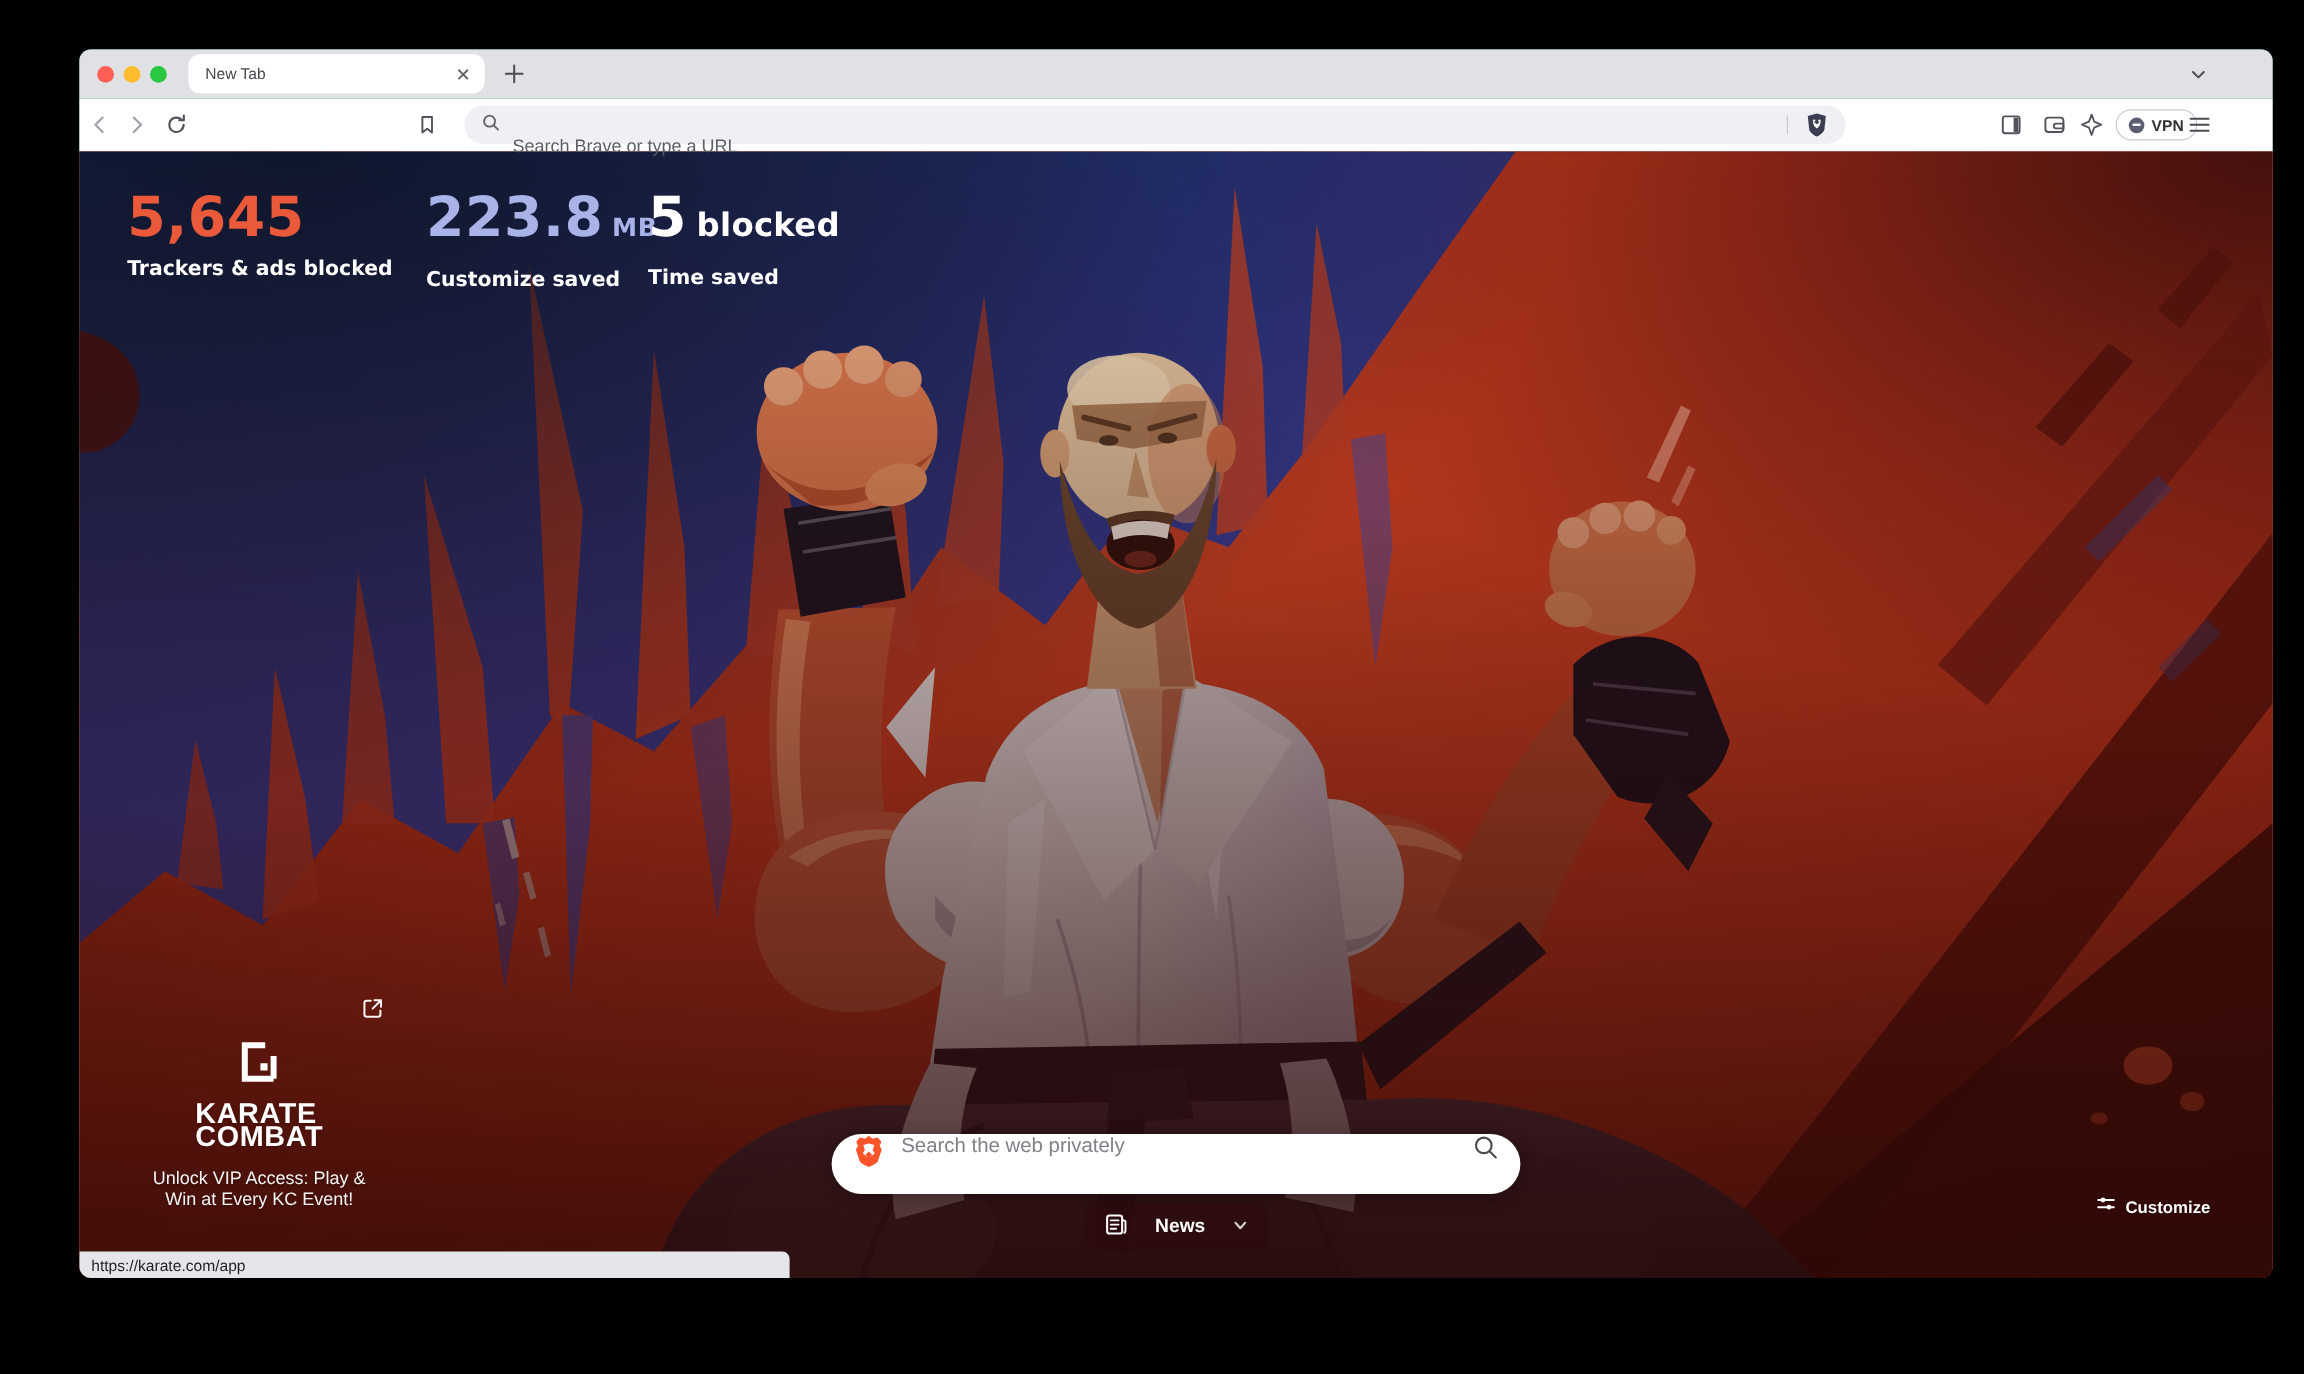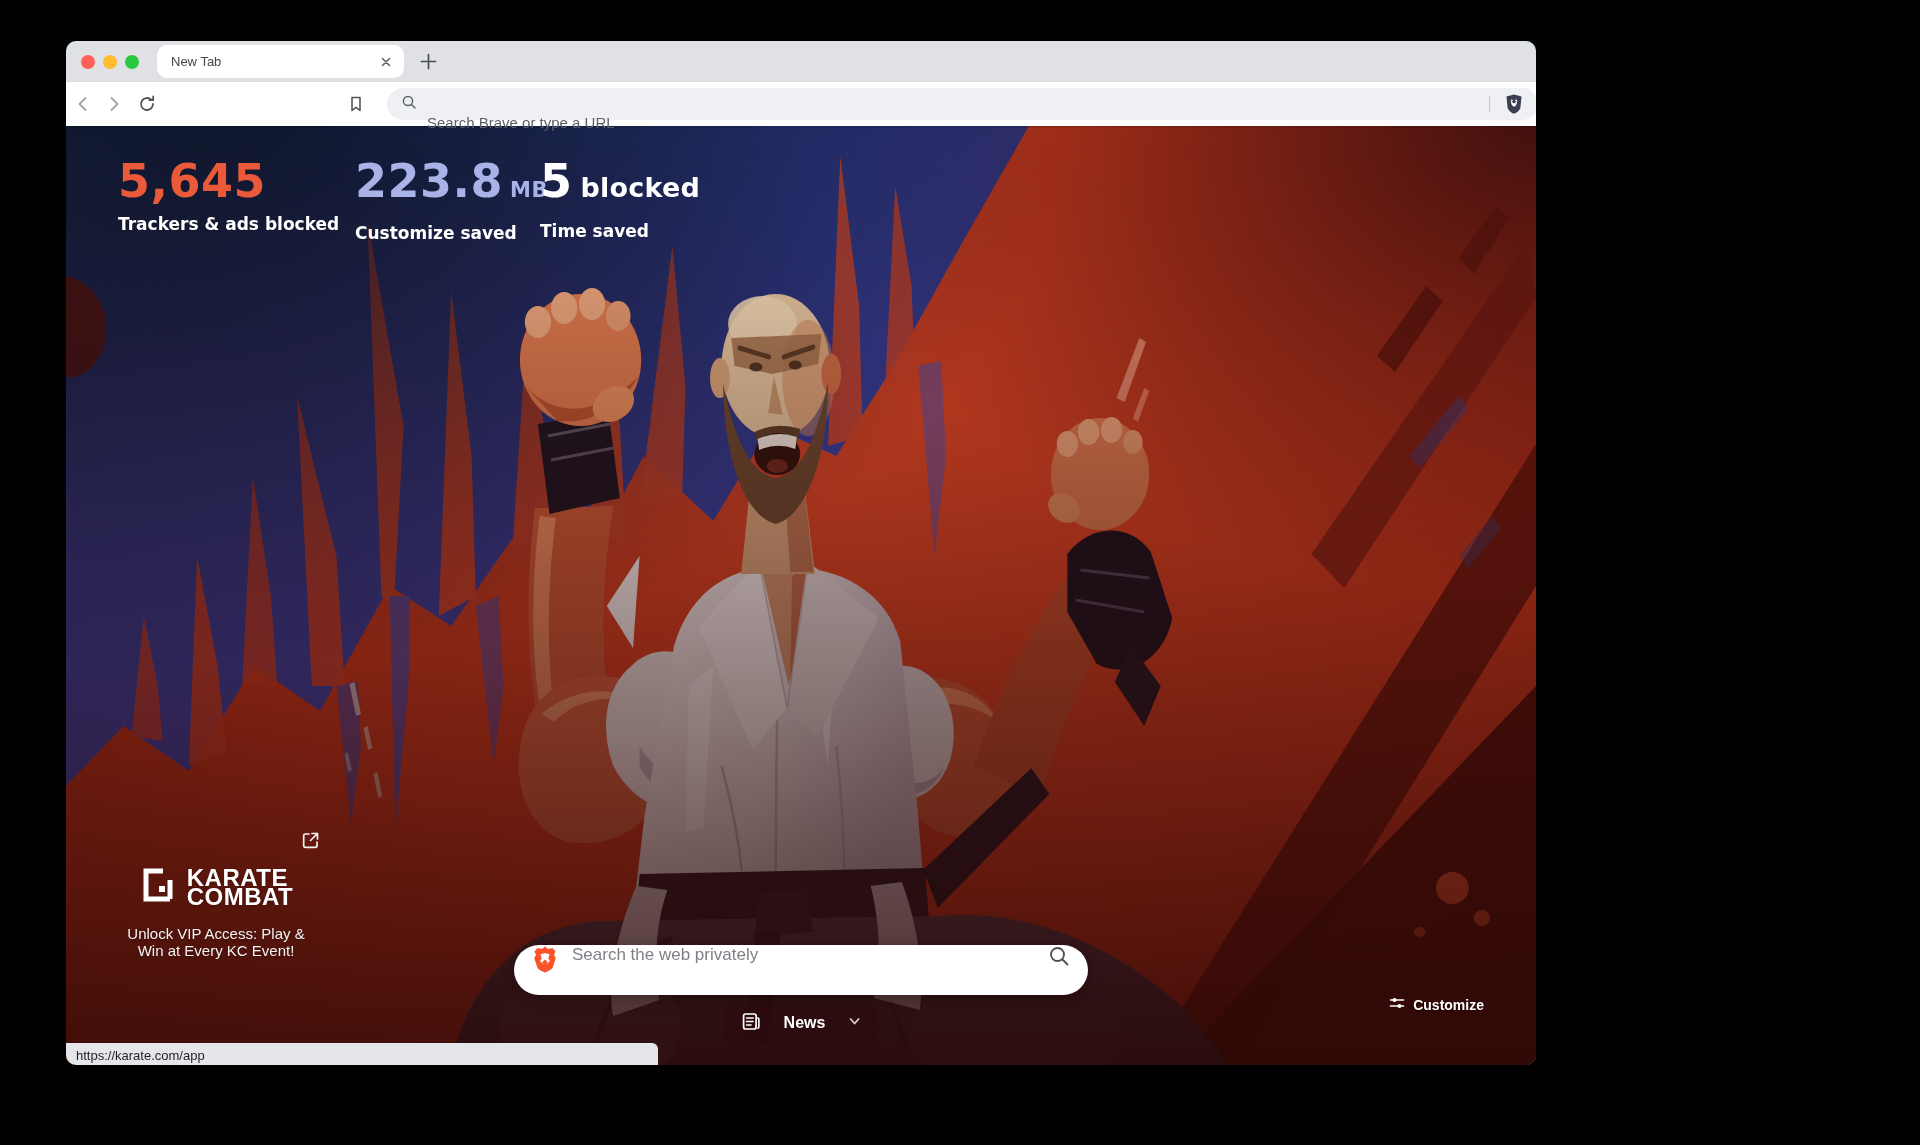--- a/index.html
+++ b/index.html
@@ -1,18 +1,18 @@
 <!DOCTYPE html>
 <html><head>
 <meta charset="utf-8">
 <style>
   html,body{margin:0;padding:0;background:#000;width:1920px;height:1145px;overflow:hidden;
     font-family:"Liberation Sans",sans-serif;-webkit-font-smoothing:antialiased;}
   .screen{position:relative;width:1920px;height:1145px;background:#000;}
-  .window{position:absolute;left:66px;top:41px;width:1470px;height:1024px;border-radius:10px;
+  .window{position:absolute;left:66px;top:41px;width:1828px;height:1024px;border-radius:10px;
     overflow:hidden;box-shadow:0 18px 60px rgba(0,0,0,.65);background:#0f766e;}
 
   
   .tabbar{position:relative;height:41px;background:#dfe1e5;}
   .lights{position:absolute;left:15px;top:14px;display:flex;gap:8px;}
   .light{width:14px;height:14px;border-radius:50%;}
   .light.red{background:#ff5f57;}.light.yellow{background:#febc2e;}.light.green{background:#2ac840;}
   .tab{position:absolute;left:91px;top:4px;width:247px;height:33px;background:#fff;border-radius:10px;
     display:flex;align-items:center;padding:0 10px 0 14px;box-sizing:border-box;}
   .tab-title{font-size:13px;color:#44474c;flex:1;}
@@ -39,30 +39,30 @@
   .vpn-dot{width:13px;height:13px;border-radius:50%;background:#5b5e70;position:relative;}
   .vpn-dot::after{content:"";position:absolute;left:3px;top:5.5px;width:7px;height:2px;background:#fff;border-radius:1px;}
   .vpn-label{font-size:13px;font-weight:600;color:#2e3033;}
   .menu-btn{position:absolute;left:1757px;top:13px;}
 
   
   .content{position:relative;height:939px;background:#b5301a;overflow:hidden;}
   .bg{position:absolute;inset:0;width:100%;height:100%;display:block;}
 
   .stat{position:absolute;top:28px;color:#fff;font-family:"DejaVu Sans",sans-serif;}
-  .stat.s1{left:52px;text-align:center;}.stat.s2{left:289px;}.stat.s3{left:474px;}
+  .stat.s1{left:40px;text-align:center;}.stat.s2{left:289px;}.stat.s3{left:474px;}
   .num{display:flex;align-items:baseline;font-size:46px;line-height:54px;font-weight:600;letter-spacing:.5px;}
   .c-orange{color:#ea5a3a;}.c-blue{color:#a9b3e8;}.c-white{color:#fff;}
   .unit{font-size:21px;font-weight:600;margin-left:7px;letter-spacing:.6px;}
   .unit-lg{font-size:27px;font-weight:600;margin-left:8px;letter-spacing:.2px;}
   .lbl{font-size:17px;line-height:20px;font-weight:600;color:#fff;margin-top:6px;white-space:nowrap;}
 
   .kc-ad{position:absolute;left:28px;top:700px;width:244px;color:#fff;text-align:center;cursor:pointer;}
   .kc-ext{position:absolute;left:206px;top:4px;opacity:.95;}
-  .kc-logo-row{margin-top:40px;display:flex;align-items:center;justify-content:center;gap:10px;}
+  .kc-logo-row{margin-top:40px;display:flex;align-items:center;justify-content:center;gap:10px;flex-direction:column;}
   .kc-brand{text-align:left;font-weight:800;font-size:24px;line-height:19px;letter-spacing:.5px;
     font-family:"Liberation Sans",sans-serif;text-shadow:0 1px 3px rgba(0,0,0,.25);}
   .kc-tagline{margin-top:17px;font-size:15px;line-height:17px;color:#f4f3f3;text-shadow:0 1px 2px rgba(0,0,0,.3);}
   .kc-cta{margin-top:15px;font-style:italic;font-weight:800;font-size:20px;line-height:20px;
     letter-spacing:.2px;text-shadow:0 1px 3px rgba(0,0,0,.35);}
 
   .searchbox{position:absolute;left:50%;top:819px;transform:translateX(-50%);width:574px;height:50px;
     background:#fff;border-radius:26px;box-shadow:0 3px 14px rgba(0,0,0,.28);display:flex;align-items:flex-start;
     padding:0 18px;box-sizing:border-box;cursor:text;}
   .searchbox .blogo{margin-right:14px;flex:none;}

